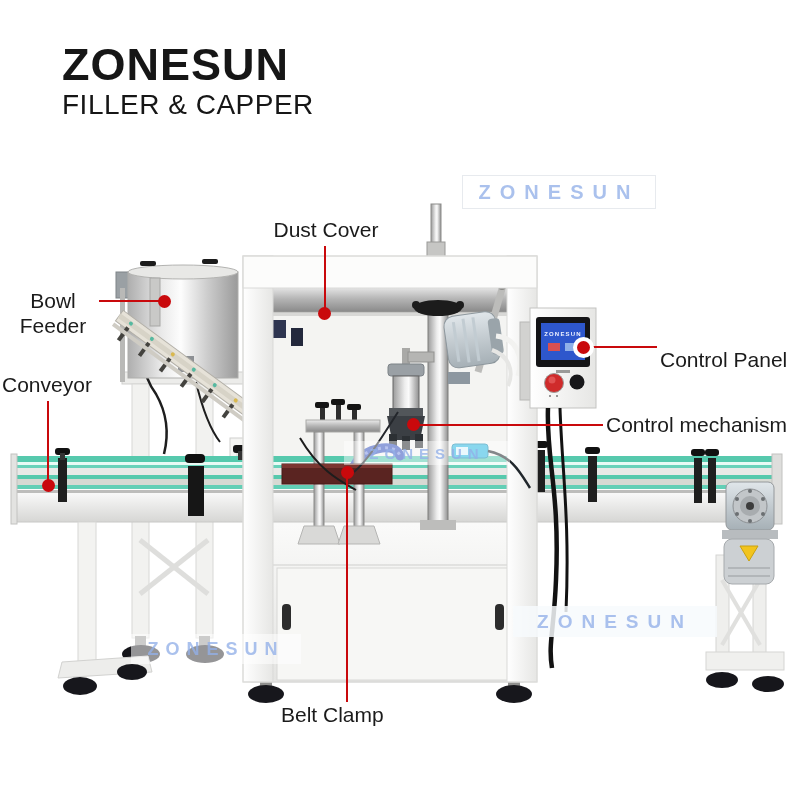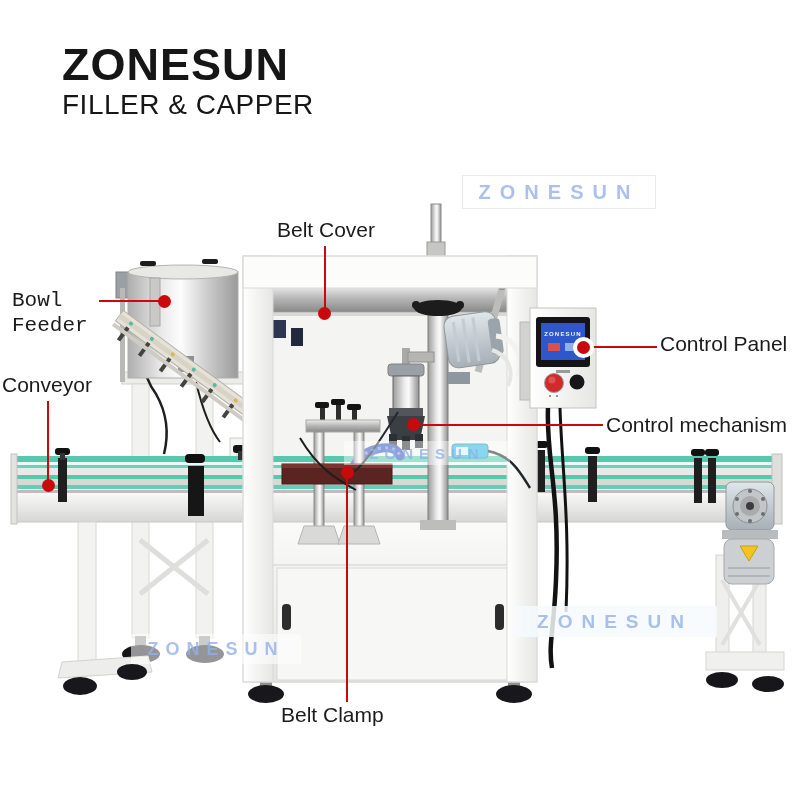--- a/index.html
+++ b/index.html
@@ -14,23 +14,23 @@
   .wm{position:absolute;z-index:3;display:flex;align-items:center;justify-content:center;
       font-weight:700;color:rgba(146,175,232,.78);letter-spacing:9px;
       background:rgba(255,255,255,.62);white-space:nowrap;overflow:hidden;}
   .wm1{left:462px;top:155px;width:192px;height:32px;font-size:20px;border:1px solid #e7eaee;background:rgba(255,255,255,.92);}
   .wm2{left:131px;top:614px;width:170px;height:30px;font-size:18px;letter-spacing:7px;background:rgba(255,255,255,.55);}
   .wm3{left:344px;top:421px;width:166px;height:24px;font-size:15px;letter-spacing:6px;background:rgba(255,255,255,.45);}
   .wm4{left:513px;top:586px;width:204px;height:31px;font-size:19px;background:rgba(247,250,253,.85);}
   
   .lbl{position:absolute;z-index:7;font-size:21px;color:#1b1b1b;line-height:1.18;}
   .lbl-dust{left:268px;top:198px;width:116px;text-align:center;}
-  .lbl-bowl{left:12px;top:269px;width:82px;text-align:left;font-family:Liberation Mono, monospace;}
+  .lbl-bowl{left:12px;top:269px;width:82px;text-align:center;}
   .lbl-conv{left:2px;top:353px;}
-  .lbl-ctrl{left:660px;top:312px;}
+  .lbl-ctrl{left:660px;top:328px;}
   .lbl-seal{left:606px;top:393px;}
   .lbl-belt{left:281px;top:683px;}
   
   .pline{position:absolute;z-index:6;background:#c9090c;}
   .pdot{position:absolute;z-index:6;width:13px;height:13px;border-radius:50%;background:#c9090c;}
   .pdot.halo{box-shadow:0 0 0 4px #ffffff;}
   .l-dust{left:324px;top:226px;width:2px;height:62px;}   .d-dust{left:318px;top:287px;}
   .l-bowl{left:99px;top:280px;width:60px;height:2px;}    .d-bowl{left:158px;top:275px;}
   .l-conv{left:47px;top:381px;width:2px;height:80px;}    .d-conv{left:42px;top:459px;}
   .l-ctrl{left:593px;top:326px;width:64px;height:2px;}   .d-ctrl{left:577px;top:321px;}
@@ -308,21 +308,21 @@
   <div class="logo">
     <div class="name">ZONESUN</div>
     <div class="sub">FILLER &amp; CAPPER</div>
   </div>
 
   <div class="wm wm1">ZONESUN</div>
   <div class="wm wm2">ZONESUN</div>
   <div class="wm wm3">ZONESUN</div>
   <div class="wm wm4">ZONESUN</div>
 
-  <div class="lbl lbl-dust">Belt Cover</div>
+  <div class="lbl lbl-dust">Dust Cover</div>
   <div class="lbl lbl-bowl">Bowl Feeder</div>
   <div class="lbl lbl-conv">Conveyor</div>
   <div class="lbl lbl-ctrl">Control Panel</div>
   <div class="lbl lbl-seal">Control mechanism</div>
   <div class="lbl lbl-belt">Belt Clamp</div>
 
   <div class="pline l-dust"></div>
   <div class="pdot d-dust"></div>
   <div class="pline l-bowl"></div>
   <div class="pdot d-bowl"></div>

